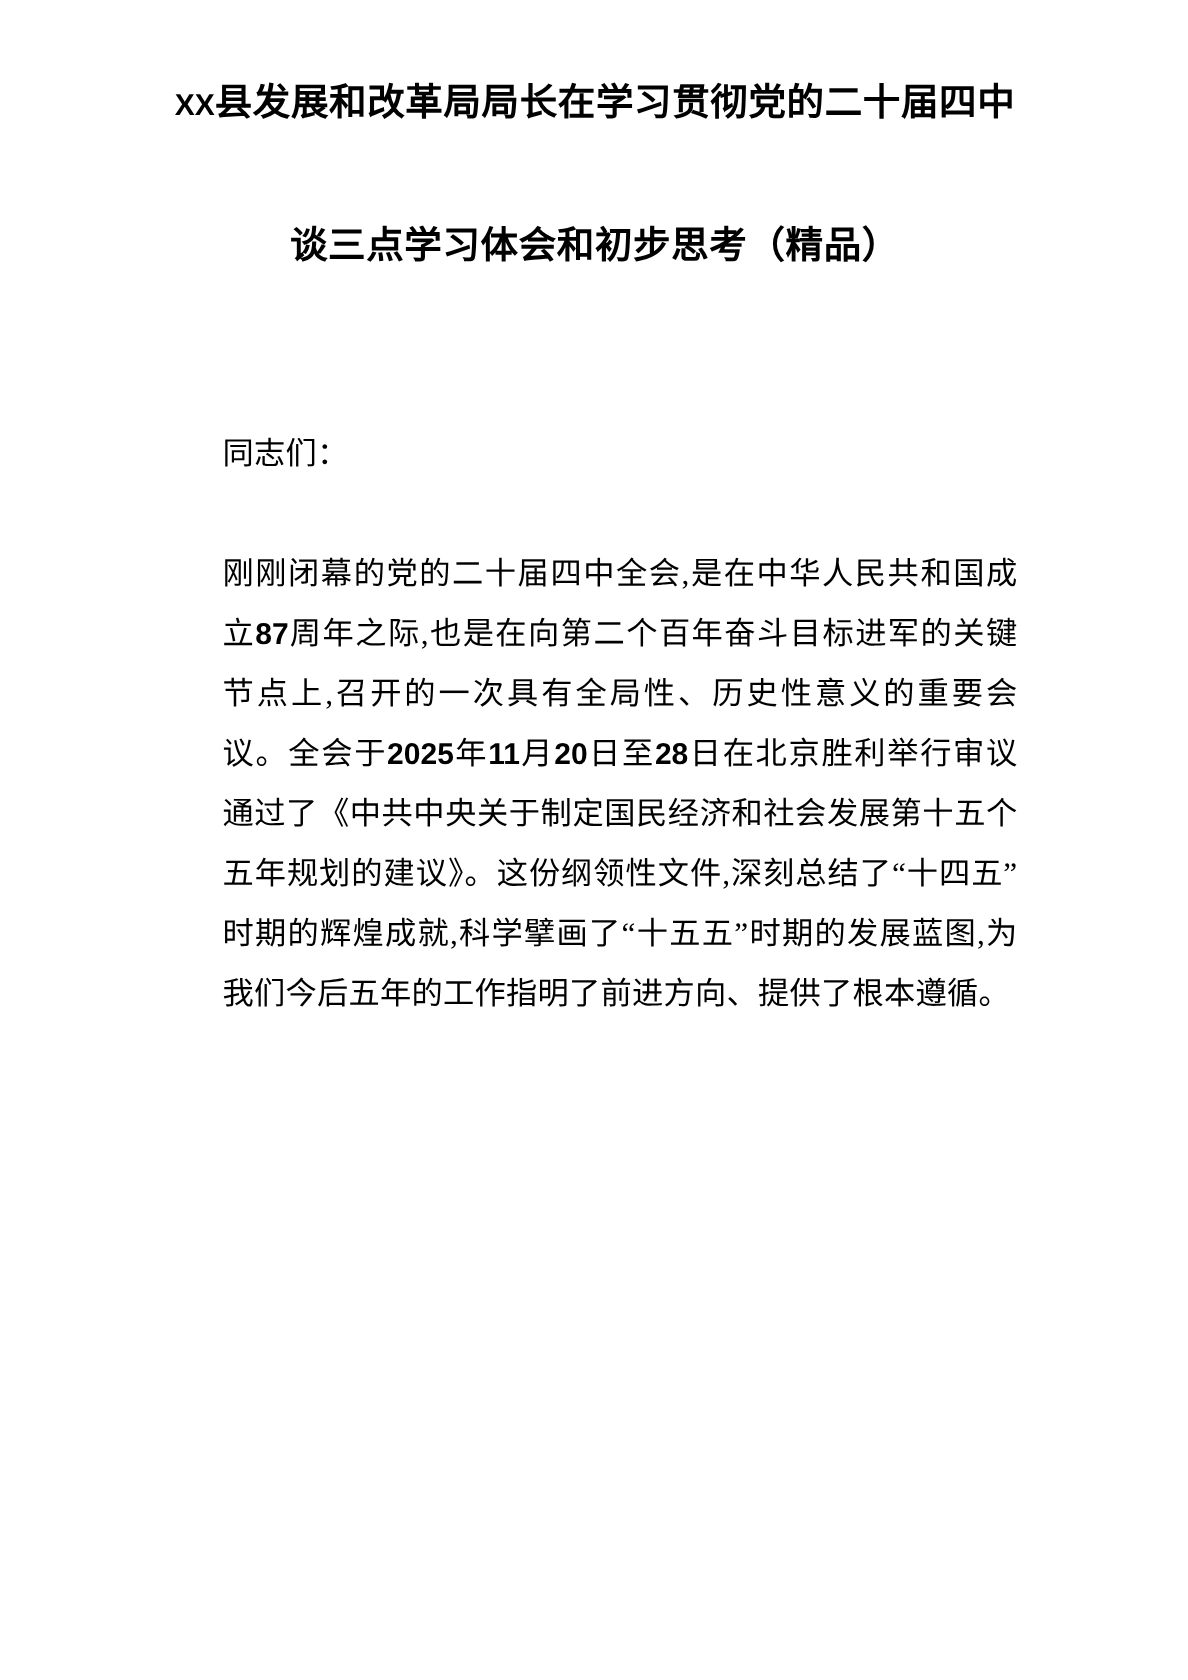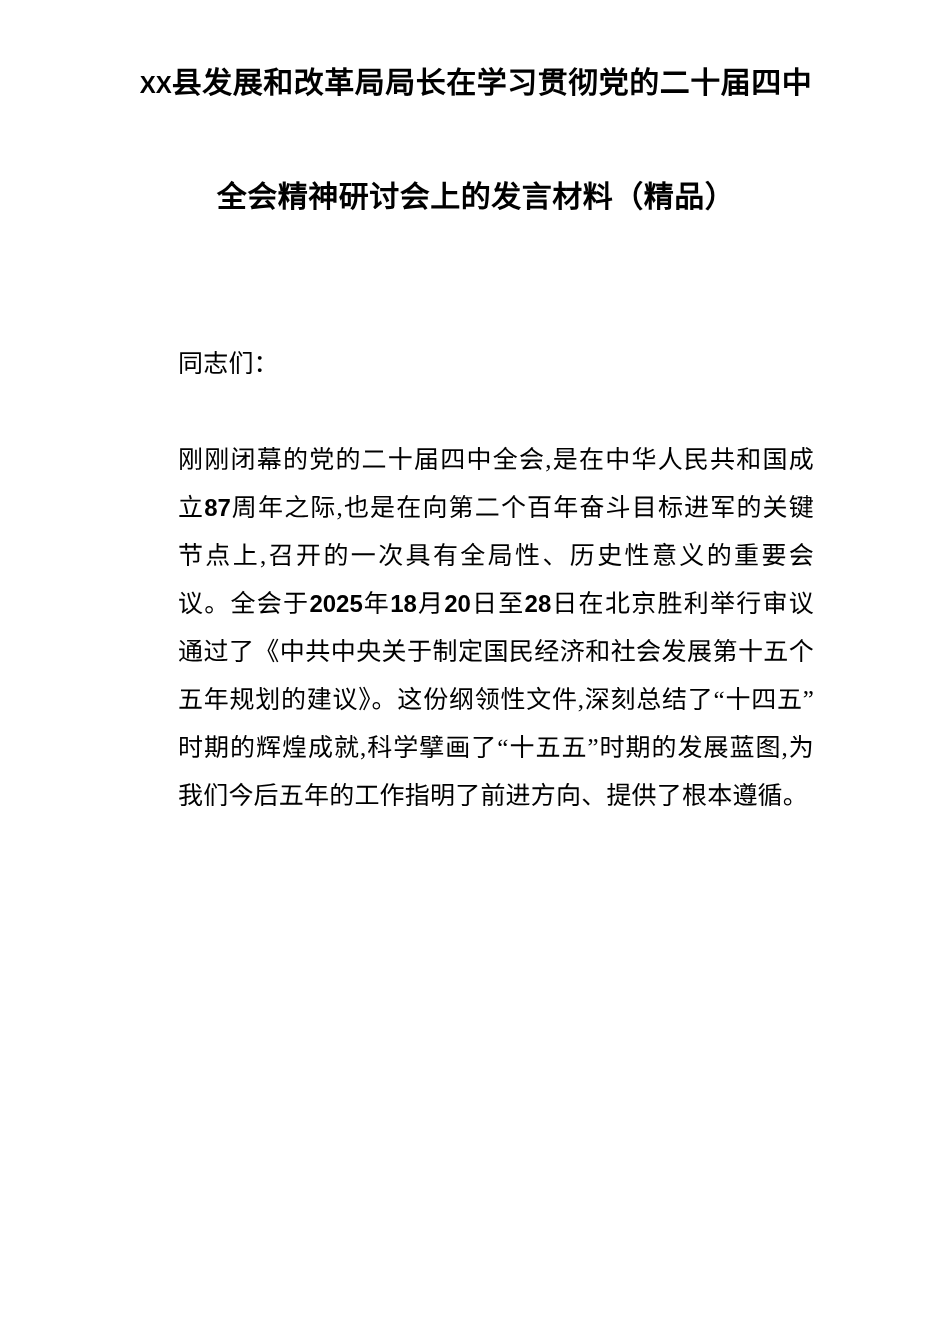--- a/index.html
+++ b/index.html
@@ -92,28 +92,28 @@
   }
 </style>
 </head>
 <body>
 
 <div class="page">
   <div class="content">
 
     <h1 class="doc-title title-line-1"><span class="num">XX</span>县发展和改革局局长在学习贯彻党的二十届四中</h1>
 
-    <h1 class="doc-title title-line-2">全会精神研讨会上的发言材料（精品）</h1>
+    <h1 class="doc-title title-line-2">谈三点学习体会和初步思考（精品）</h1>
 
     <div class="body-block">
 
       <p class="salutation">同志们：</p>
 
       <div class="gap-salutation"></div>
 
-      <p class="para">刚刚闭幕的党的二十届四中全会,是在中华人民共和国成立<span class="num">87</span>周年之际,也是在向第二个百年奋斗目标进军的关键节点上,召开的一次具有全局性、历史性意义的重要会议。全会于<span class="num">2025</span>年<span class="num">18</span>月<span class="num">20</span>日至<span class="num">28</span>日在北京胜利举行审议通过了《中共中央关于制定国民经济和社会发展第十五个五年规划的建议》。这份纲领性文件,深刻总结了“十四五”时期的辉煌成就,科学擘画了“十五五”时期的发展蓝图,为我们今后五年的工作指明了前进方向、提供了根本遵循。</p>
+      <p class="para">刚刚闭幕的党的二十届四中全会,是在中华人民共和国成立<span class="num">87</span>周年之际,也是在向第二个百年奋斗目标进军的关键节点上,召开的一次具有全局性、历史性意义的重要会议。全会于<span class="num">2025</span>年<span class="num">11</span>月<span class="num">20</span>日至<span class="num">28</span>日在北京胜利举行审议通过了《中共中央关于制定国民经济和社会发展第十五个五年规划的建议》。这份纲领性文件,深刻总结了“十四五”时期的辉煌成就,科学擘画了“十五五”时期的发展蓝图,为我们今后五年的工作指明了前进方向、提供了根本遵循。</p>
 
       <div class="gap-para"></div>
 
 
     </div>
   </div>
 </div>
 
 </body></html>

